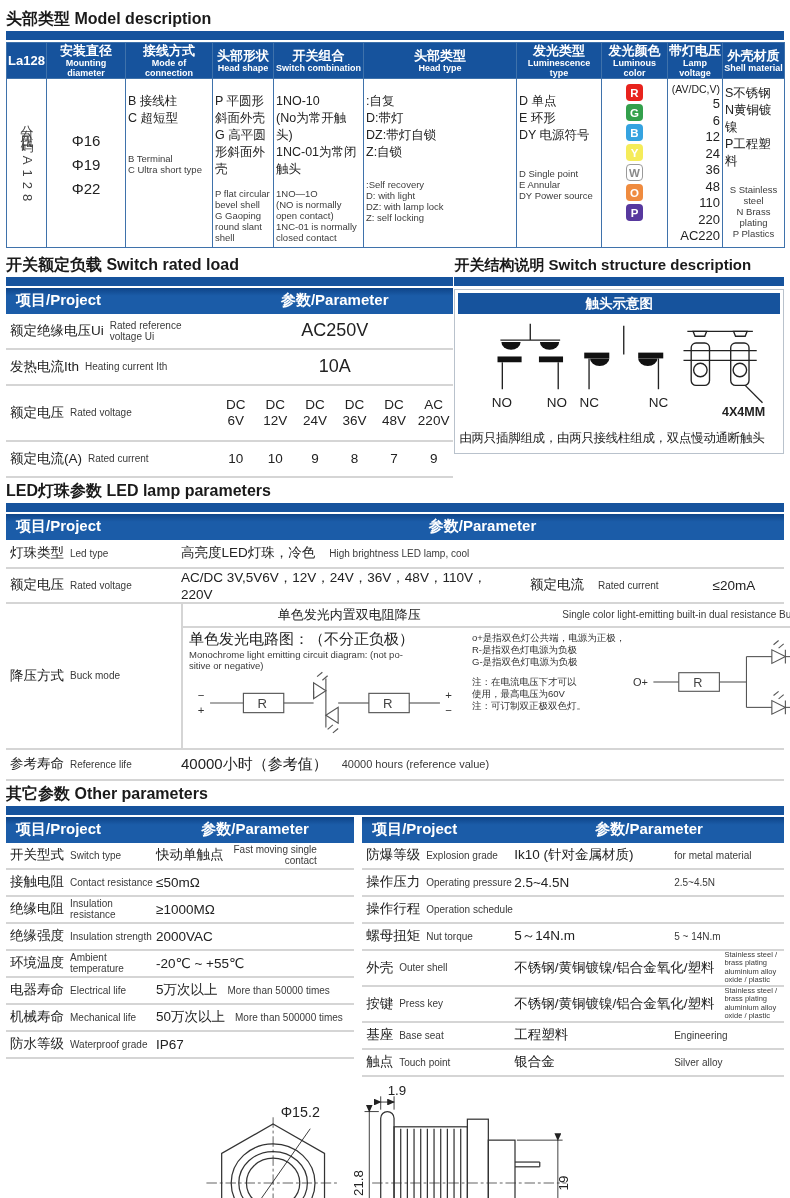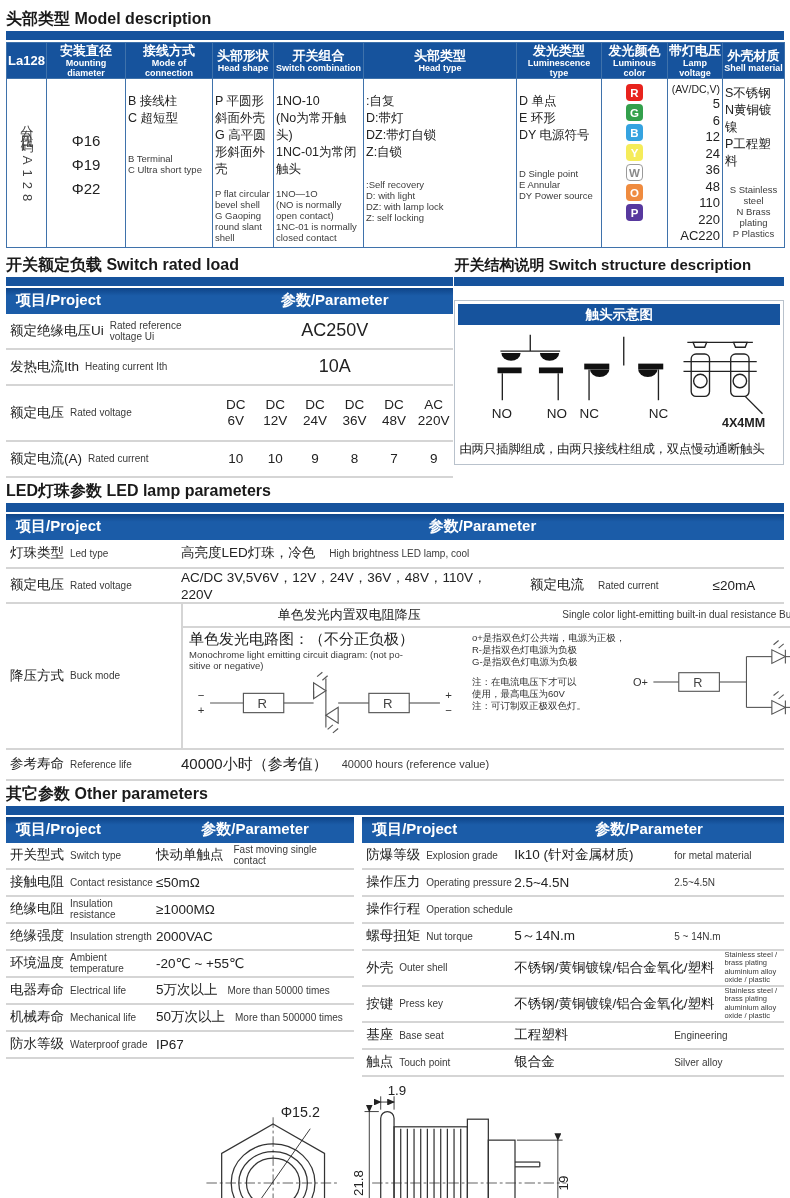--- a/index.html
+++ b/index.html
@@ -34,32 +34,32 @@
   
   .phead{background:linear-gradient(#0e4488,#1b5ca8 30%);color:#fff;font-weight:bold;font-size:15px;height:26px;display:grid;align-items:center;}
   .phead .pj{padding-left:10px;}
   .phead .pm{text-align:center;}
   .prow{display:grid;align-items:center;border-bottom:2px solid #d5d5d5;}
   .lblbox{display:flex;align-items:center;gap:6px;padding-left:4px;}
   .lbl-zh{font-size:13.5px;color:#222;white-space:nowrap;}
   .lbl-en{font-size:10px;color:#3a3a3a;line-height:11px;}
   .valbox{display:flex;align-items:center;gap:10px;}
   .val-zh{font-size:13.5px;color:#222;}
-  .val-en{font-size:10px;color:#3a3a3a;line-height:11px;}
+  .val-en{font-size:10px;color:#3a3a3a;line-height:11px;text-align:right;}
   .val-tiny{font-size:7.5px;line-height:8.5px;color:#3a3a3a;white-space:pre-line;}
   
   .cols2{display:flex;gap:1px;margin-top:4px;}
   .rl-wrap{width:448px;}
   .rl .phead,.rl .prow{grid-template-columns:210px 1fr;}
   .rl .prow{min-height:36px;}
   .rl .center{text-align:center;font-size:18px;color:#222;}
   .vgrid{display:grid;grid-template-columns:repeat(6,1fr);text-align:center;font-size:13.5px;color:#222;line-height:16px;white-space:pre-line;padding:4px 0;}
   
   .st-wrap{width:330px;}
-  .struct-box{border:1px solid #b9c2cc;margin-top:14px;padding:3px;}
+  .struct-box{border:1px solid #b9c2cc;margin-top:3px;padding:3px;}
   .struct-bar{background:#16539d;color:#fff;font-weight:bold;font-size:13.5px;text-align:center;height:21px;line-height:21px;}
   .struct-caption{font-size:12.5px;color:#222;padding:2px 1px 3px 1px;letter-spacing:-0.3px;}
   
   .led .phead,.led .prow{grid-template-columns:175px 1fr;}
   .led .prow{min-height:29px;}
   .ledval{display:flex;align-items:center;gap:14px;}
   .buckrow{align-items:stretch !important;}
   .buck-content{border-left:2px solid #d5d5d5;}
   .buck-titles{display:grid;grid-template-columns:1fr 1fr;border-bottom:2px solid #d5d5d5;padding:2px 0;}
   .bt-zh{font-size:13px;color:#222;text-align:center;}

